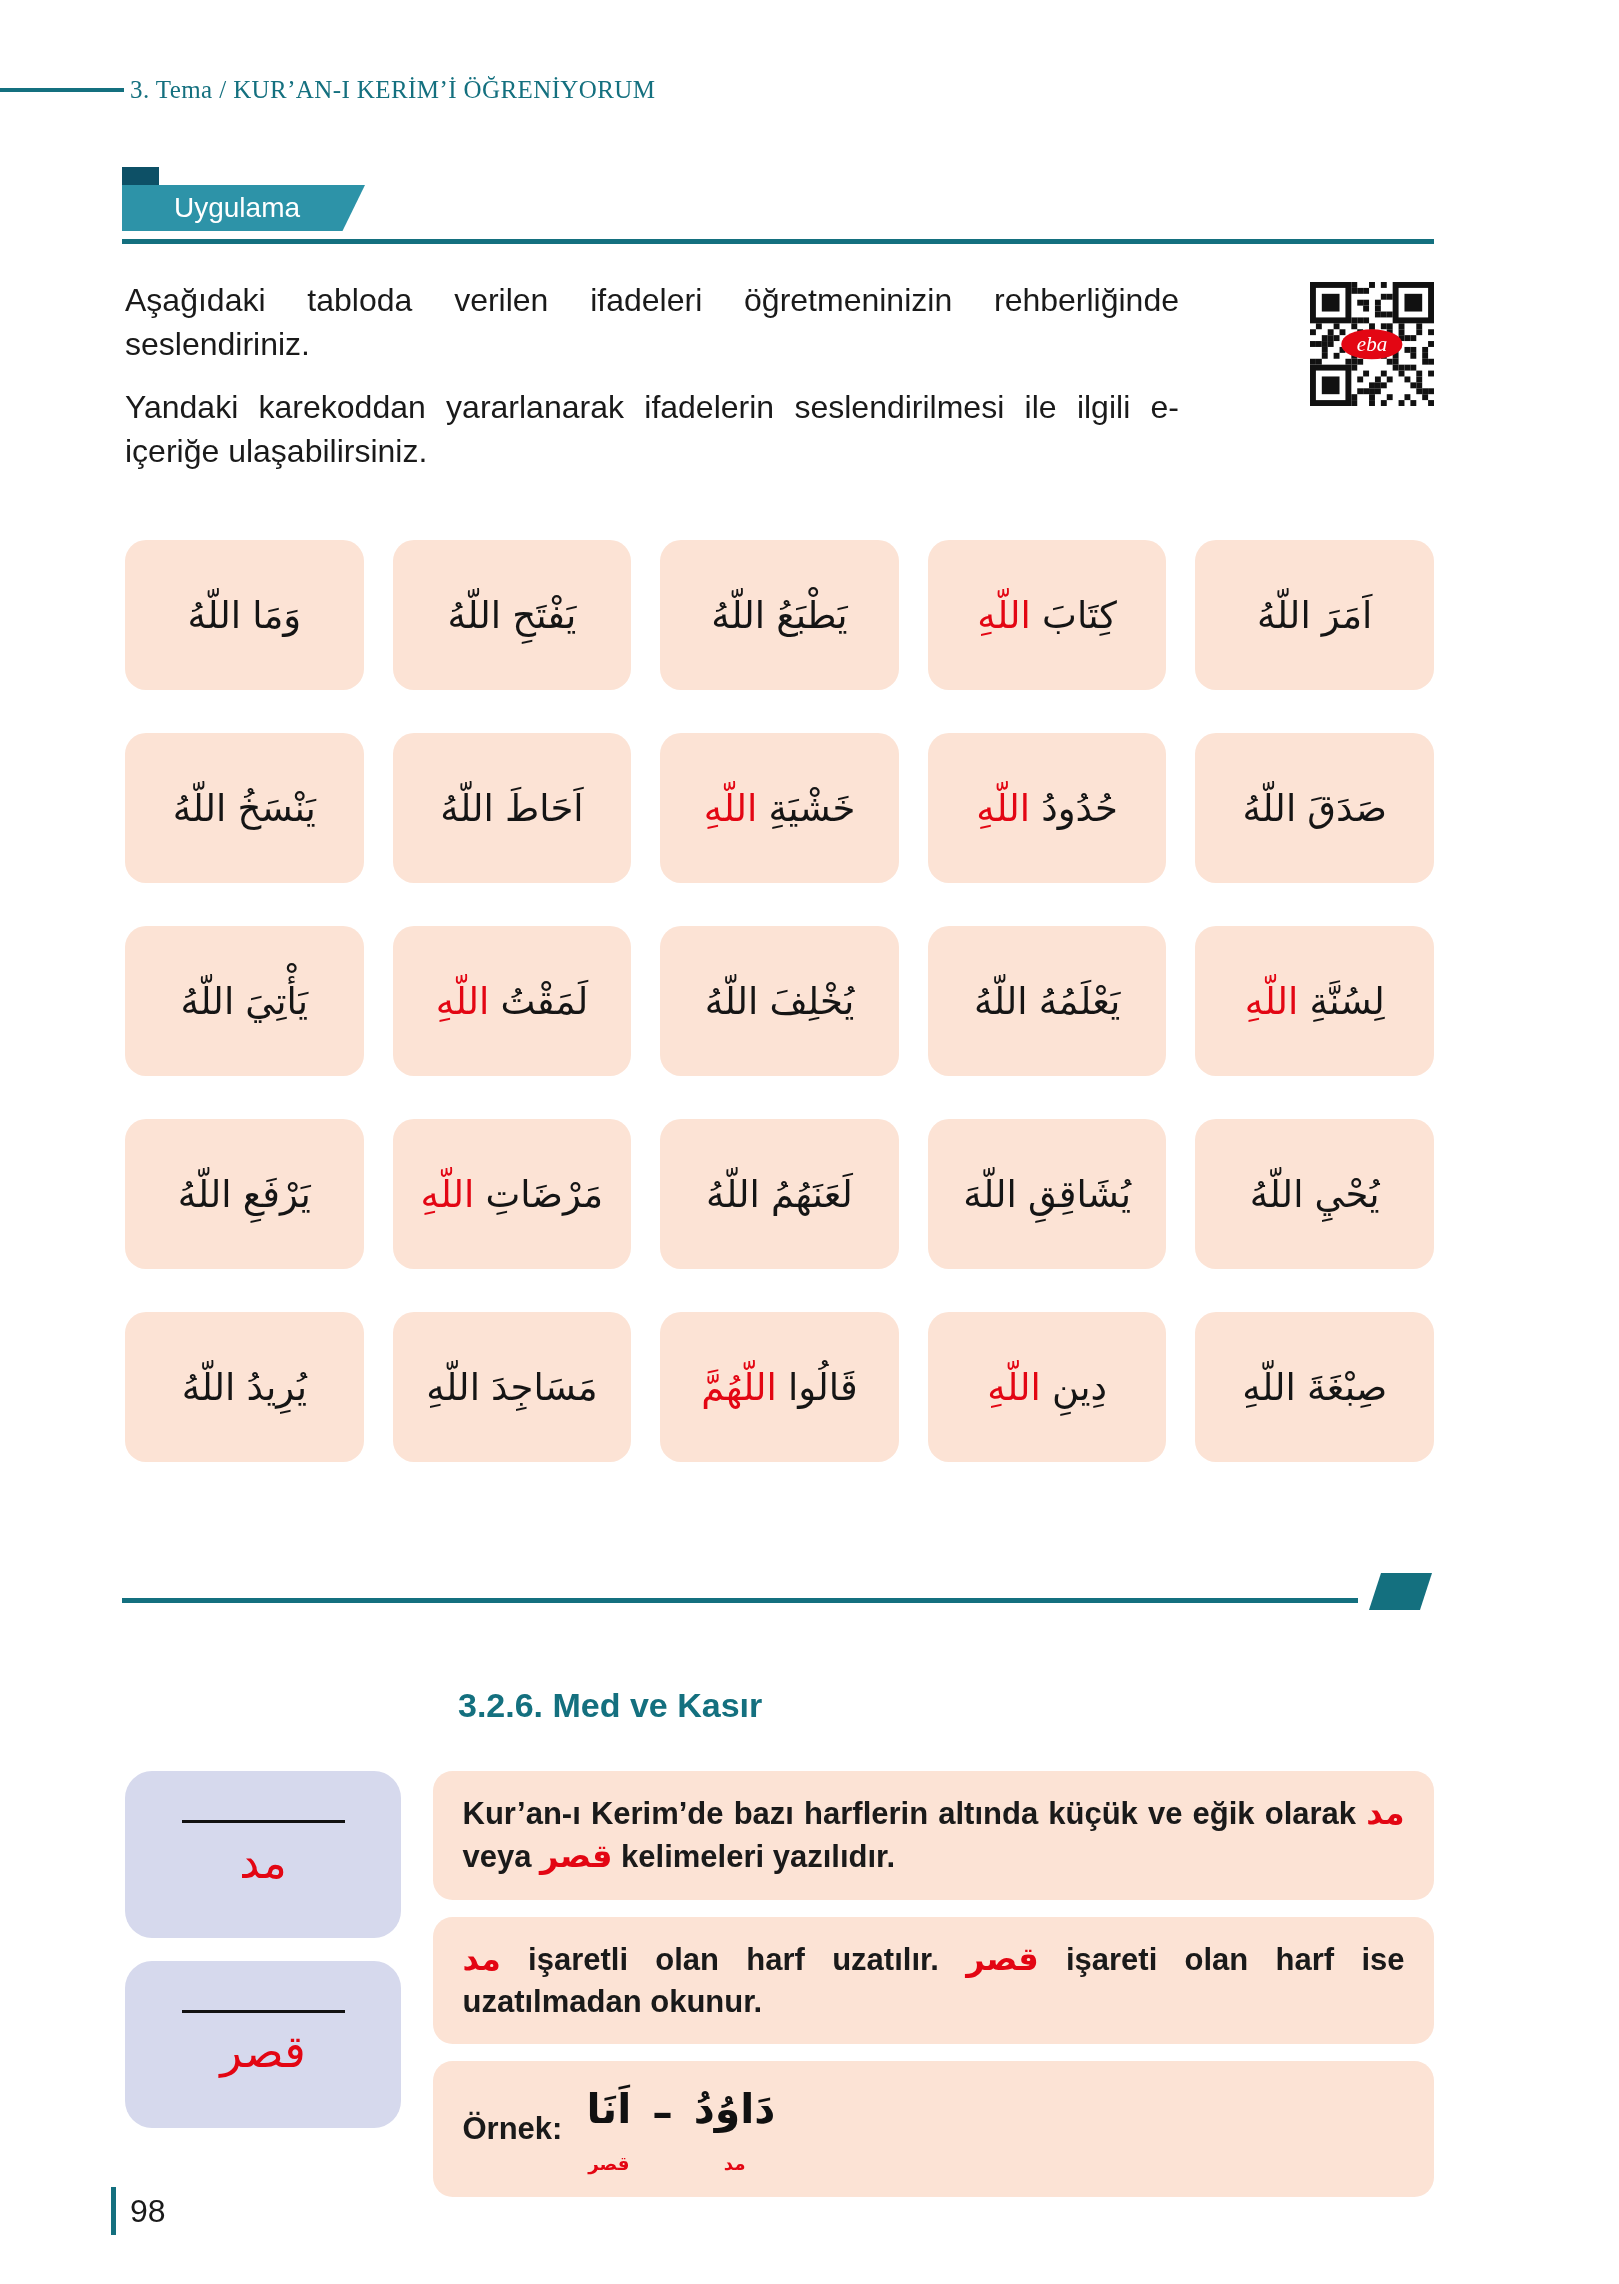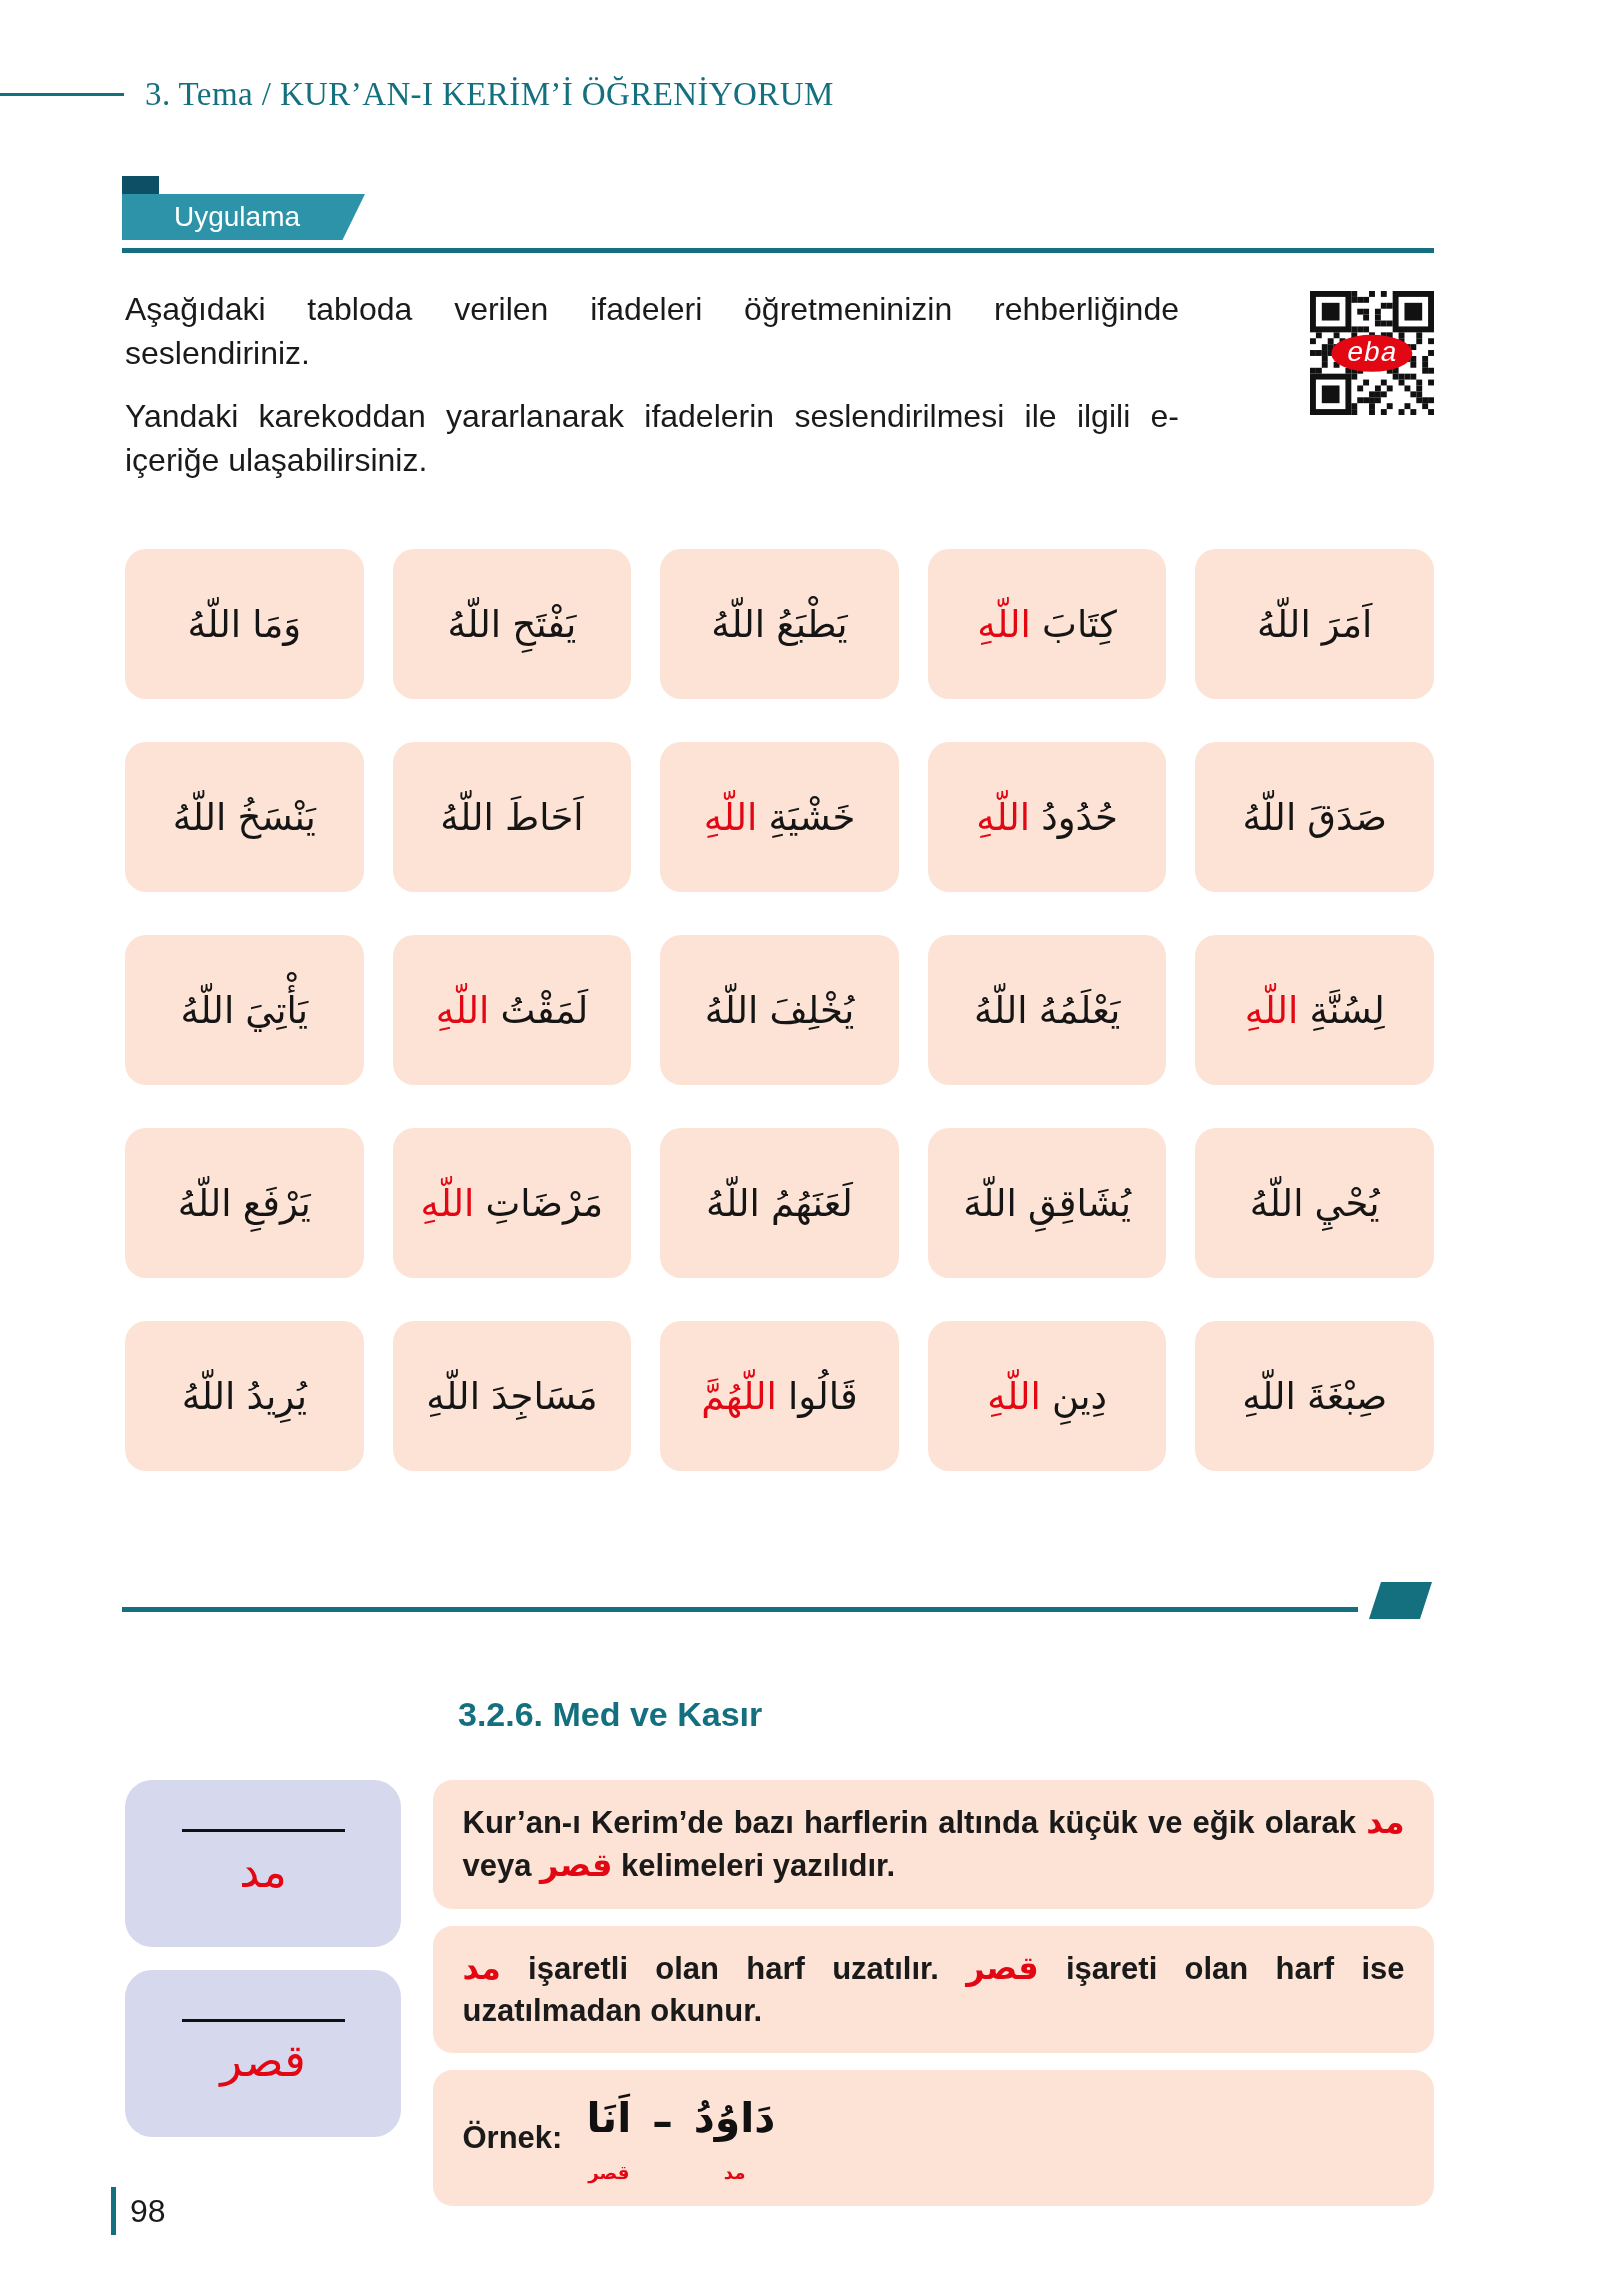--- a/index.html
+++ b/index.html
@@ -13,40 +13,40 @@
   }
   *{box-sizing:border-box;margin:0;padding:0;}
   body{margin:0;background:#fff;}
   .page{
     width:1620px;height:2284px;position:relative;background:#fff;overflow:hidden;
     font-family:"Liberation Sans",sans-serif;color:var(--ink);
   }
   
   .topbar{display:flex;align-items:center;padding-top:76px;}
   .topbar-line{width:124px;height:3.5px;background:var(--teal);}
-  .topbar-text{margin-left:21px;font-family:"Liberation Serif",serif;font-size:33px;color:var(--teal);letter-spacing:0.4px;}
+  .topbar-text{margin-left:6px;font-family:"Liberation Serif",serif;font-size:25px;color:var(--teal);letter-spacing:0.4px;}
   
   .banner-wrap{position:relative;margin:81px 0 0 122px;height:46px;width:243px;}
   .banner-corner{position:absolute;left:0;top:-18.3px;width:37px;height:37px;background:var(--teal-dark);}
   .banner{
     position:absolute;inset:0;background:var(--teal-light);
     clip-path:polygon(0 0,100% 0,calc(100% - 22.5px) 100%,0 100%);
     color:#fff;font-weight:normal;font-size:28px;display:flex;align-items:center;padding-left:52px;
   }
   .rule{margin:8.4px 0 0 122px;width:1312px;height:4.9px;background:var(--teal);}
   
   .intro{position:relative;margin:34px 0 0 125px;width:1309px;min-height:183px;}
   .intro-text{width:1054px;font-size:32px;line-height:1.38;text-align:justify;}
   .intro-text p + p{margin-top:18.3px;}
   .qr{position:absolute;right:0;top:4.2px;width:124px;height:124px;}
   .qr svg{display:block;width:124px;height:124px;}
   .qr-eba{
     position:absolute;left:50%;top:50%;transform:translate(-50%,-50%);
-    background:var(--red);color:#fff;font-family:Liberation Mono, monospace;font-style:italic;
-    font-size:28px;line-height:1;padding:4.2px 15.5px;border-radius:50%;
+    background:var(--red);color:#fff;font-family:Liberation Serif, serif;font-style:italic;
+    font-size:21px;line-height:1;padding:4.2px 15.5px;border-radius:50%;
   }
   
   .grid{margin:67px 0 0 125px;width:1309px;display:grid;grid-template-columns:repeat(5,1fr);column-gap:29px;row-gap:43px;}
   .card{
     height:150px;background:var(--peach);border-radius:21px;
     display:flex;align-items:center;justify-content:center;gap:11.2px;direction:rtl;
     font-family:"DejaVu Sans",sans-serif;font-size:37px;color:#151515;
   }
   .card .red{color:var(--red);}
   

